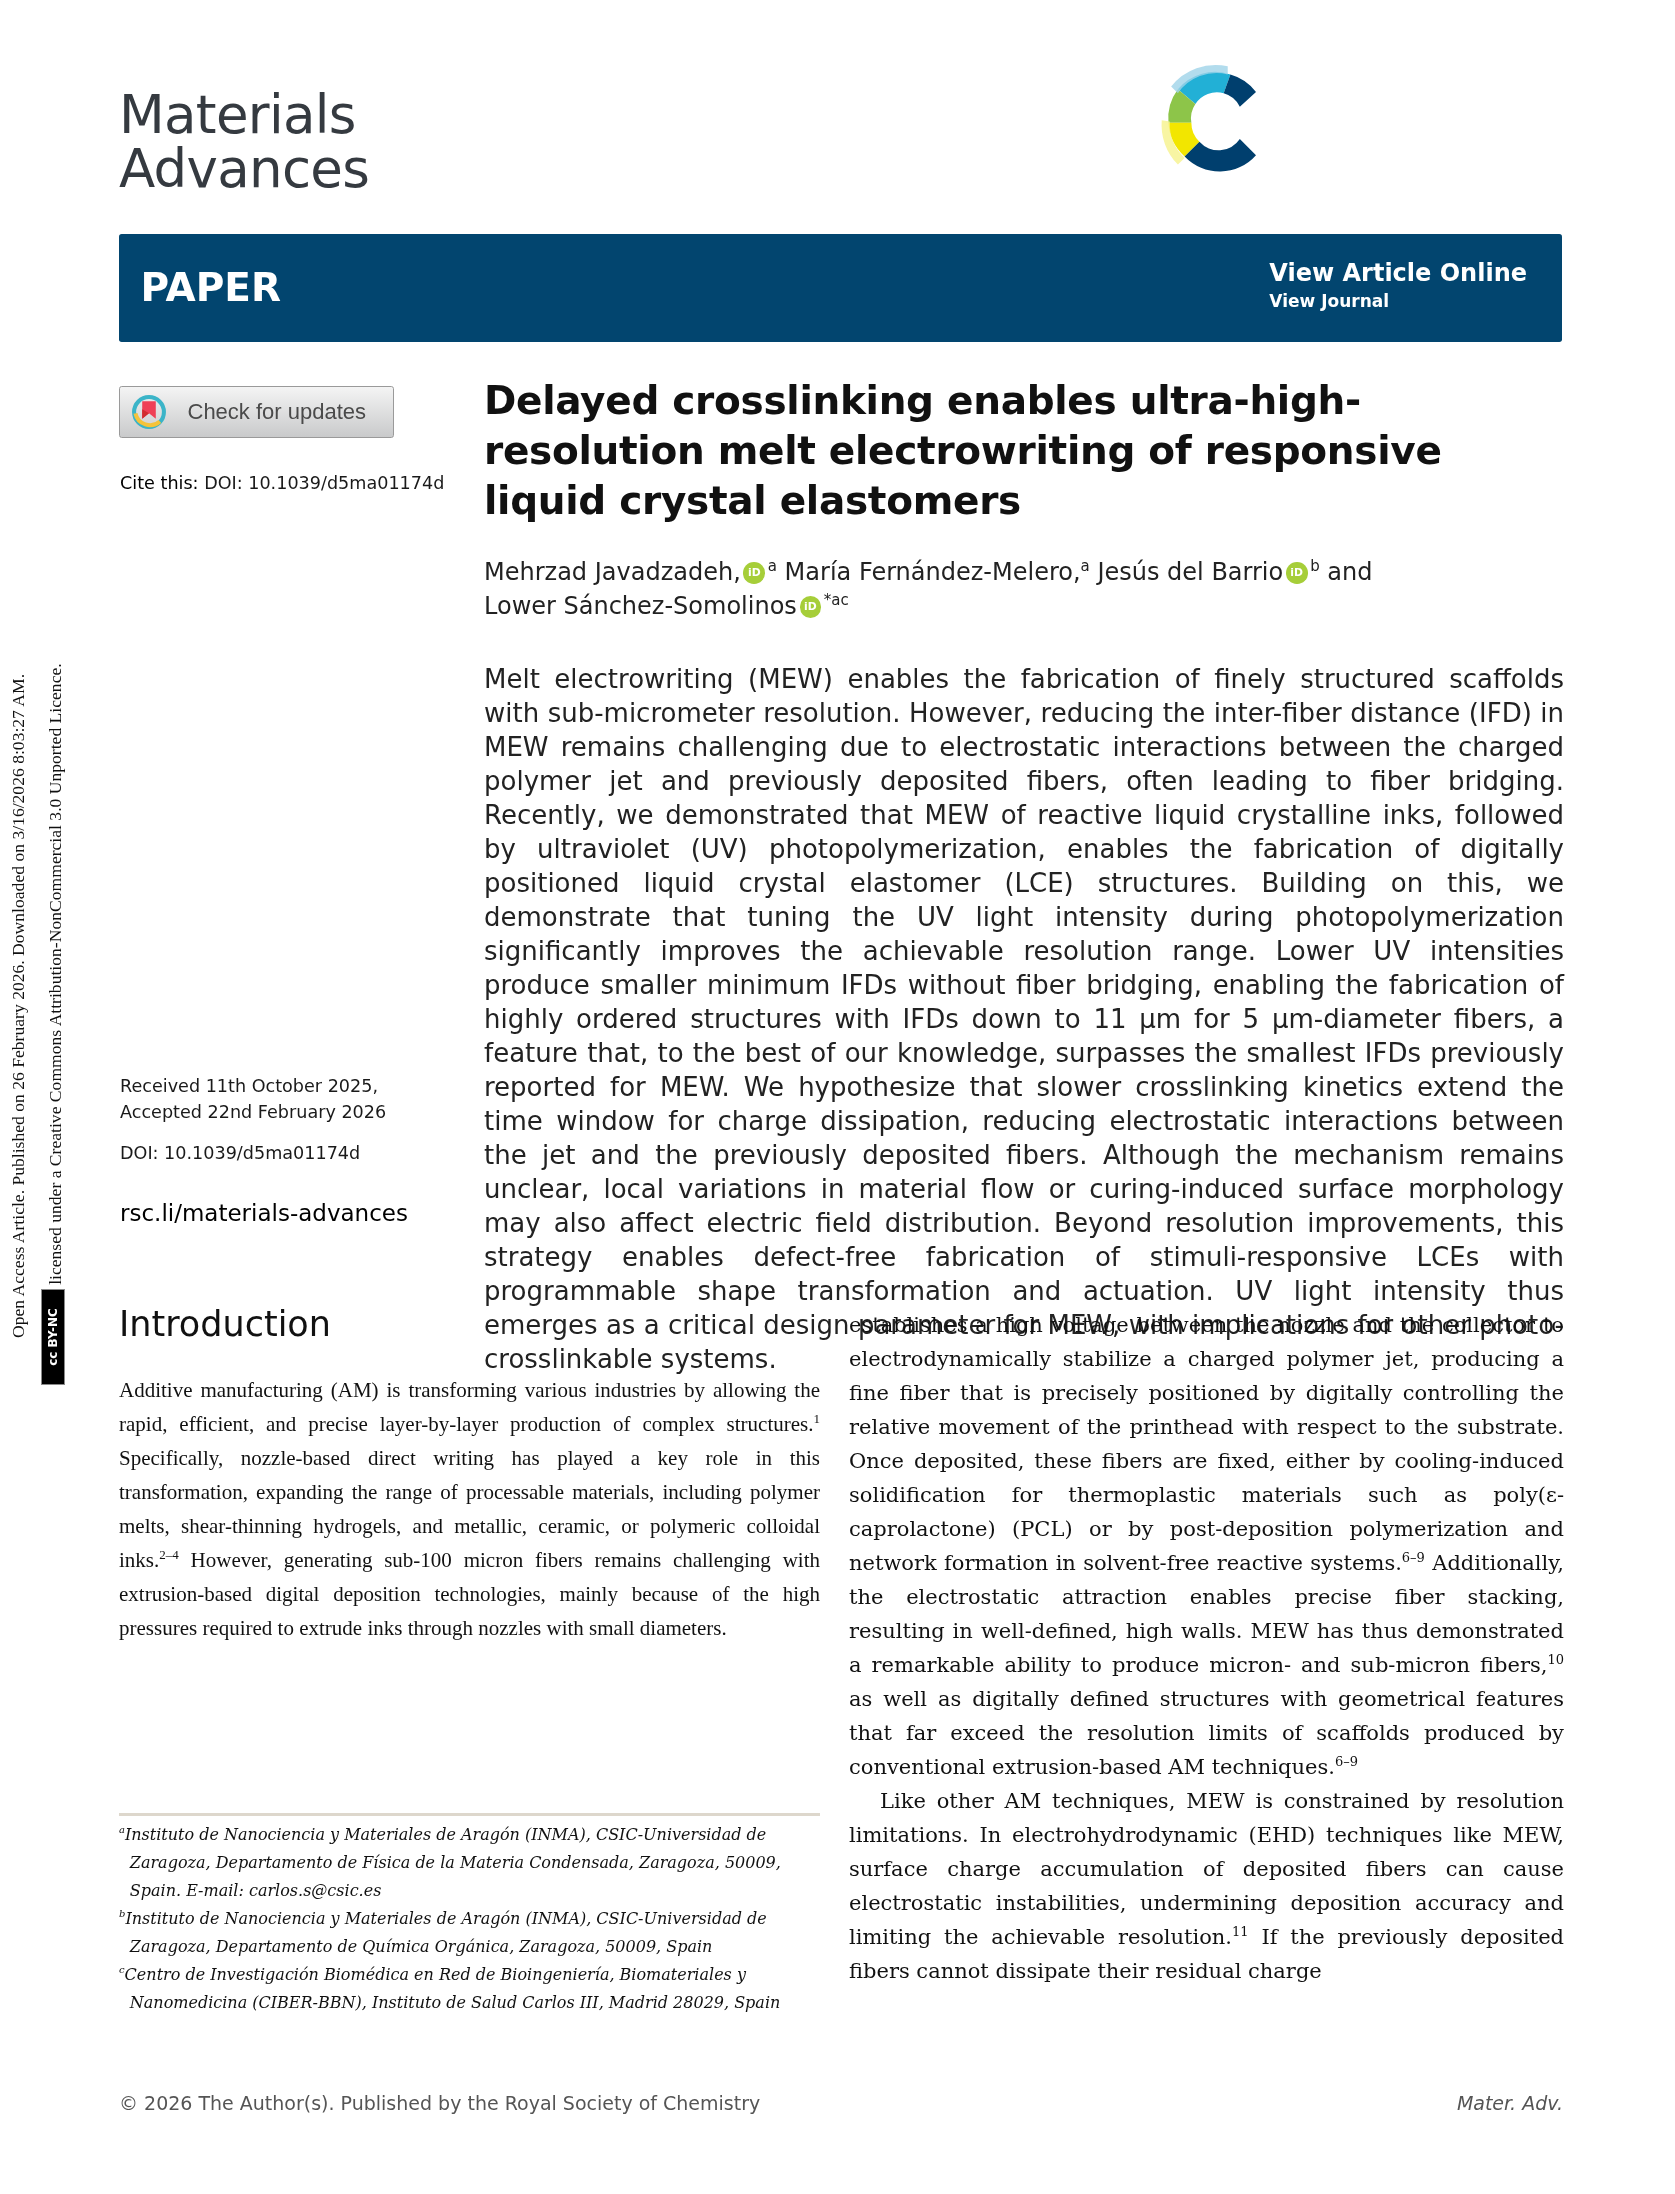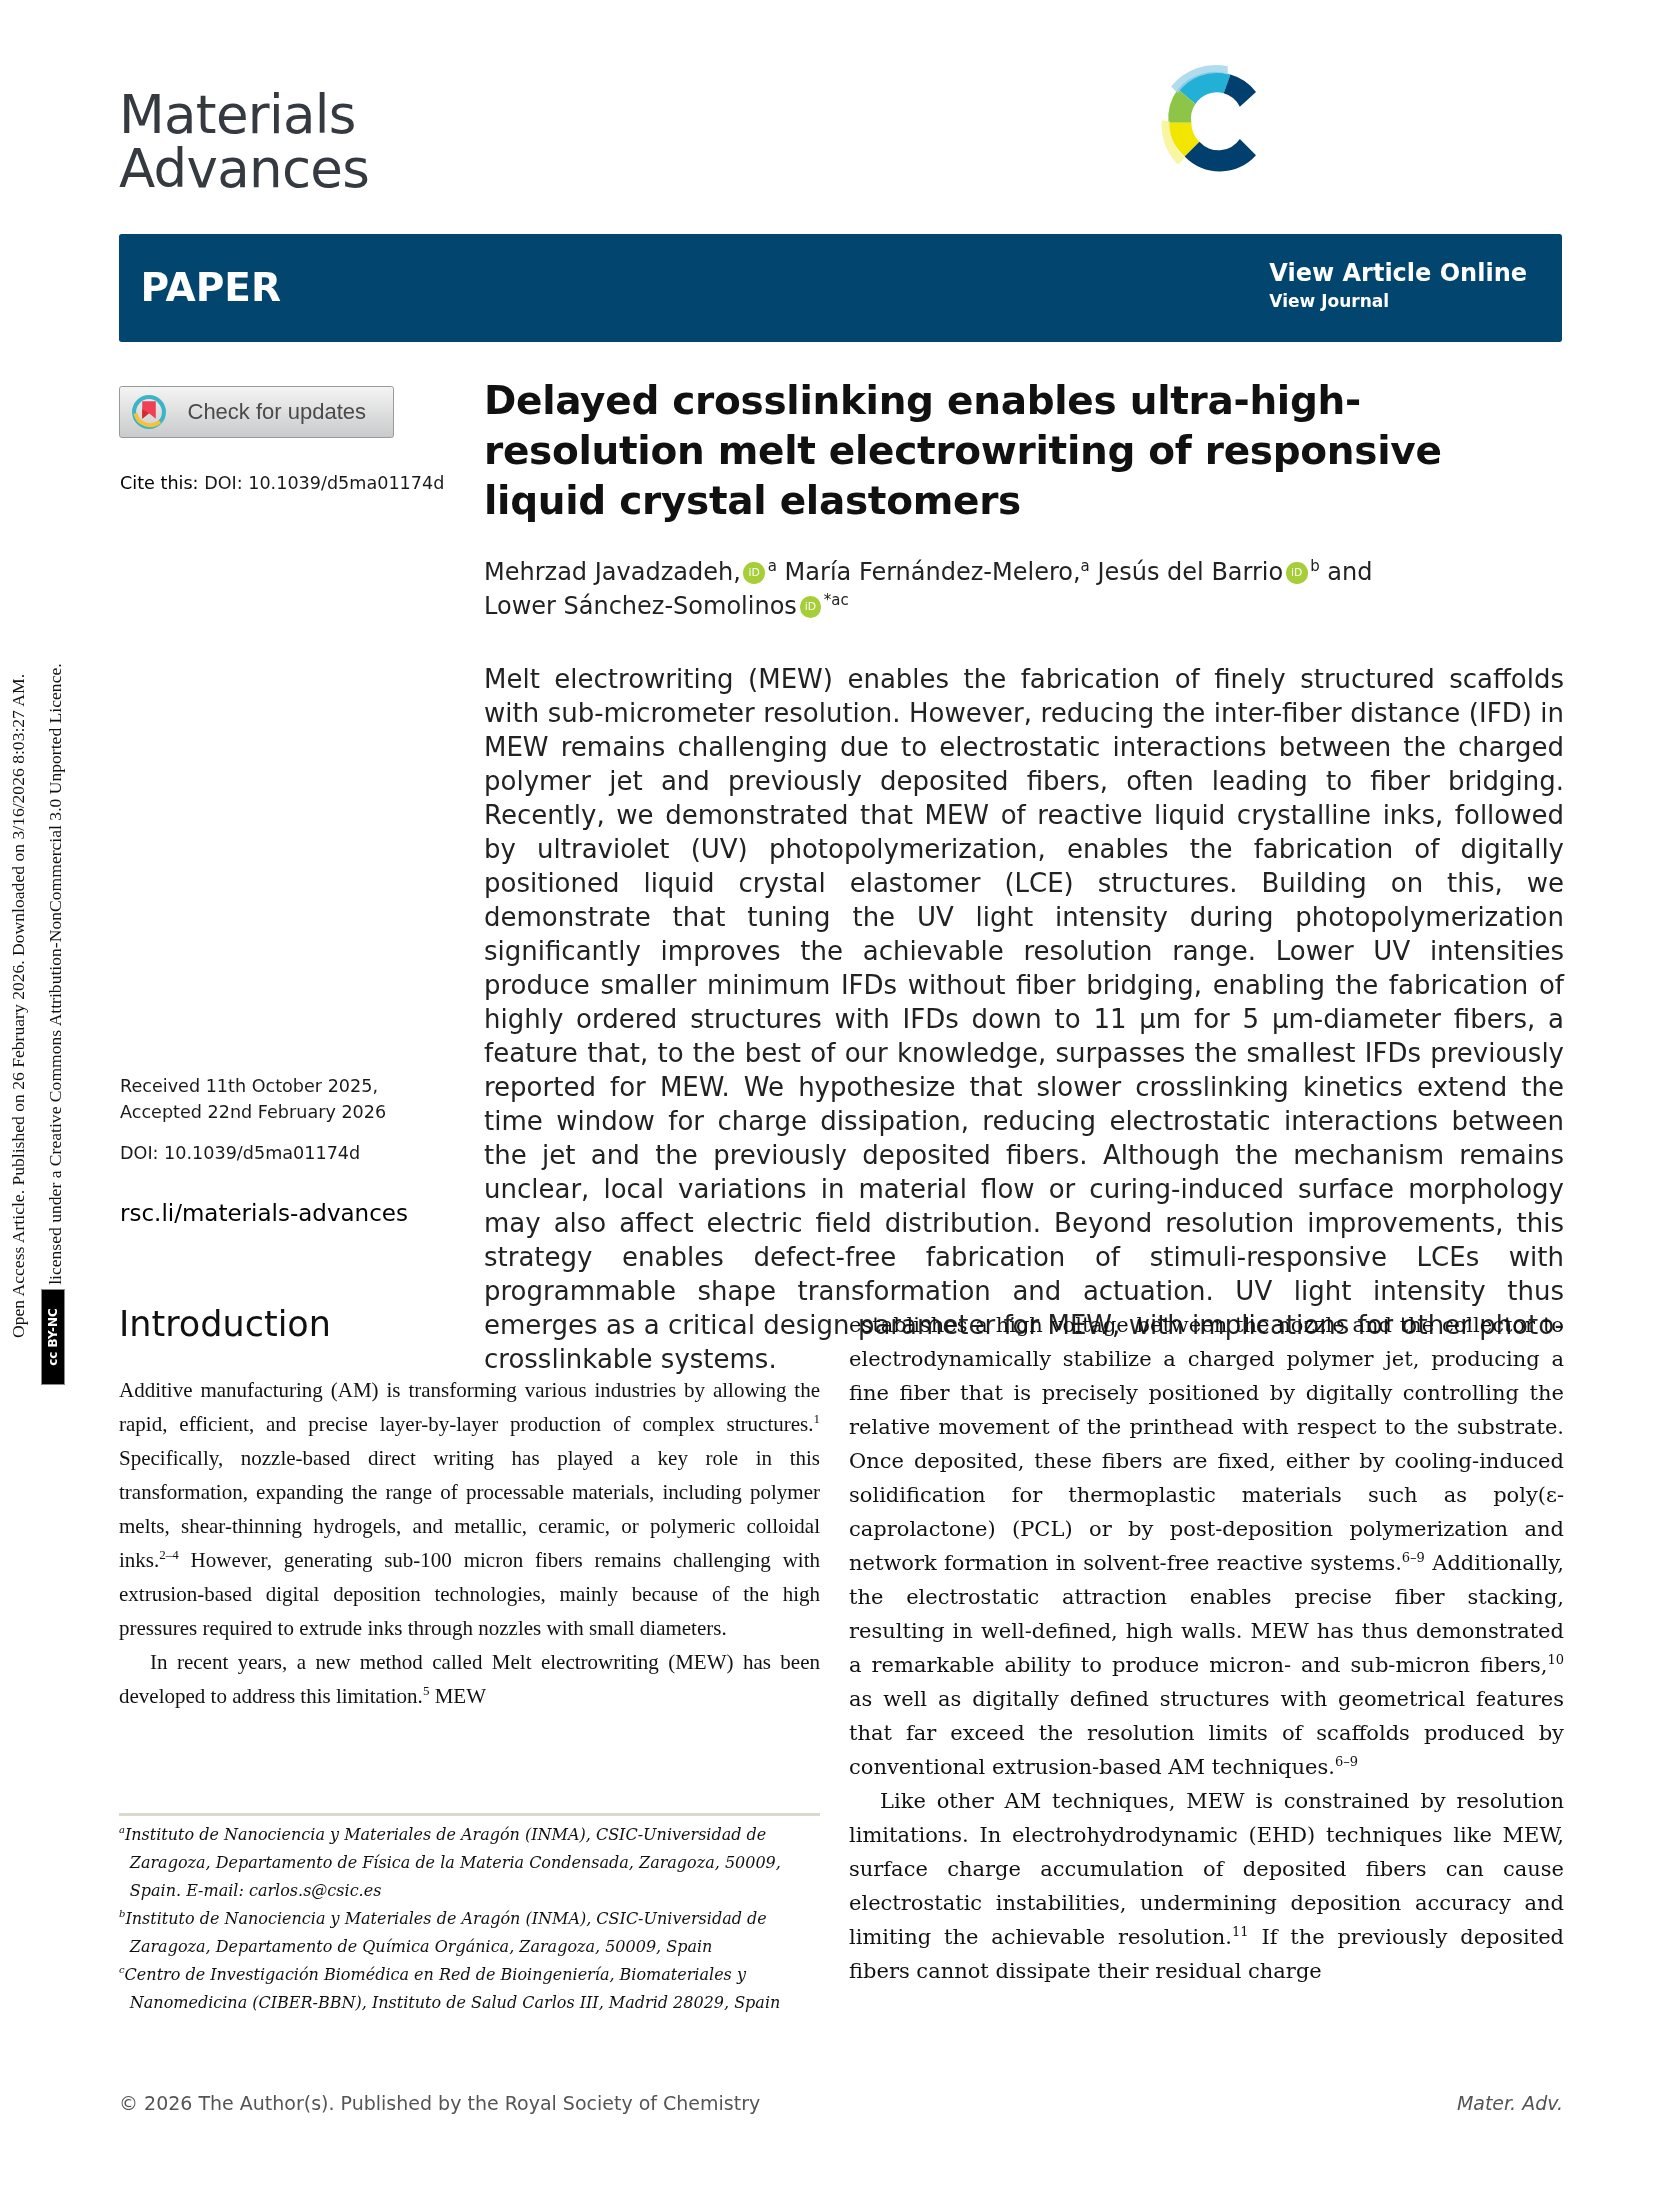--- a/index.html
+++ b/index.html
@@ -54,21 +54,21 @@
     left: 484px; top: 376px; width: 1081px;
     font-family: "DejaVu Sans", sans-serif; font-weight: bold;
     font-size: 39px; line-height: 50px; color: #111;
     letter-spacing: -0.3px;
   }
   .authors {
     left: 484px; top: 555px; width: 1081px; font-size: 24px; line-height: 34px; color: #222;
   }
   .orcid {
     display: inline-block; width: 21.6px; height: 21.6px; border-radius: 50%;
-    background: #a6ce39; color: #fff; font-size: 10.8px; font-weight: normal;
+    background: #a6ce39; color: #fff; font-size: 10.8px; font-weight: bold;
     text-align: center; line-height: 21.6px; vertical-align: 4px; margin: 0 2.7px; cursor: pointer;
   }
   .authors sup { font-size: 15px; vertical-align: 9.5px; line-height: 0; }
 
   
   .abstract {
     left: 484px; top: 662px; width: 1080px;
     font-size: 26px; line-height: 34px; text-align: justify; color: #222;
   }
 
@@ -176,21 +176,20 @@
 <div class="abs vert">Open Access Article. Published on 26 February 2026. Downloaded on 3/16/2026 8:03:27 AM.</div>
 <div class="abs vert vert2">This article is licensed under a Creative Commons Attribution-NonCommercial 3.0 Unported Licence.</div>
 <div class="abs cc-badge">
   <span class="cc-in">cc BY-NC</span>
 </div>
 
 <h2 class="abs intro-heading" style="margin:0;font-weight:normal">Introduction</h2>
 
 <div class="abs col col-left">
   <p><span>Additive manufacturing (AM) is transforming various indus­tries by allowing the rapid, efficient, and precise layer-by-layer production of complex structures.</span><sup>1</sup><span> Specifically, nozzle-based direct writing has played a key role in this transformation, expanding the range of processable materials, including poly­mer melts, shear-thinning hydrogels, and metallic, ceramic, or polymeric colloidal inks.</span><sup>2–4</sup><span> However, generating sub-100 micron fibers remains challenging with extrusion-based digital deposition technologies, mainly because of the high pressures required to extrude inks through nozzles with small diameters.</span></p>
-  <p class="indent"><span>In recent years, a new method called Melt electrowriting (MEW) has been developed to address this limitation.</span><sup>5</sup><span> MEW</span></p>
 </div>
 
 <div class="abs col col-right">
   <p><span>establishes a high voltage between the nozzle and the collector to electrodynamically stabilize a charged polymer jet, produ­cing a fine fiber that is precisely positioned by digitally con­trolling the relative movement of the printhead with respect to the substrate. Once deposited, these fibers are fixed, either by cooling-induced solidification for thermoplastic materials such as poly(ε-caprolactone) (PCL) or by post-deposition polymeriza­tion and network formation in solvent-free reactive systems.</span><sup>6–9</sup><span> Additionally, the electrostatic attraction enables precise fiber stacking, resulting in well-defined, high walls. MEW has thus demonstrated a remarkable ability to produce micron- and sub-micron fibers,</span><sup>10</sup><span> as well as digitally defined structures with geometrical features that far exceed the resolution limits of scaffolds produced by conventional extrusion-based AM techniques.</span><sup>6–9</sup></p>
   <p class="indent"><span>Like other AM techniques, MEW is constrained by resolu­tion limitations. In electrohydrodynamic (EHD) techniques like MEW, surface charge accumulation of deposited fibers can cause electrostatic instabilities, undermining deposition accu­racy and limiting the achievable resolution.</span><sup>11</sup><span> If the previously deposited fibers cannot dissipate their residual charge</span></p>
 </div>
 
 <div class="abs fn-rule"></div>
 <div class="abs footnotes">
   <div class="fn"><sup>a</sup><span>Instituto de Nanociencia y Materiales de Aragón (INMA), CSIC-Universidad de Zaragoza, Departamento de Física de la Materia Condensada, Zaragoza, 50009, Spain. E-mail: carlos.s@csic.es</span></div>

